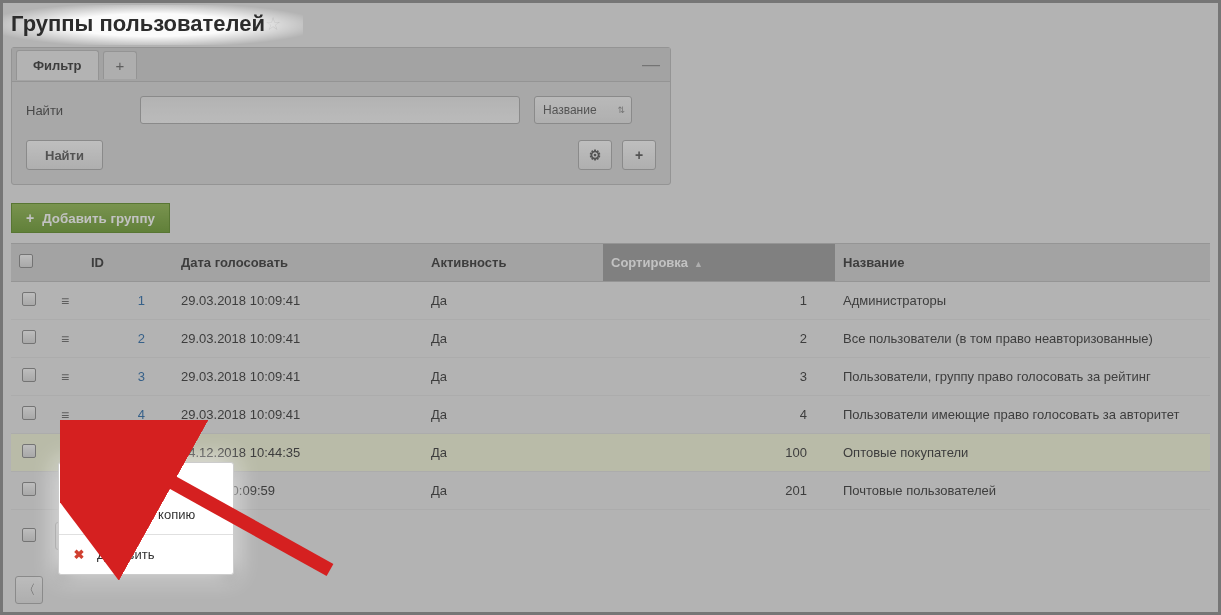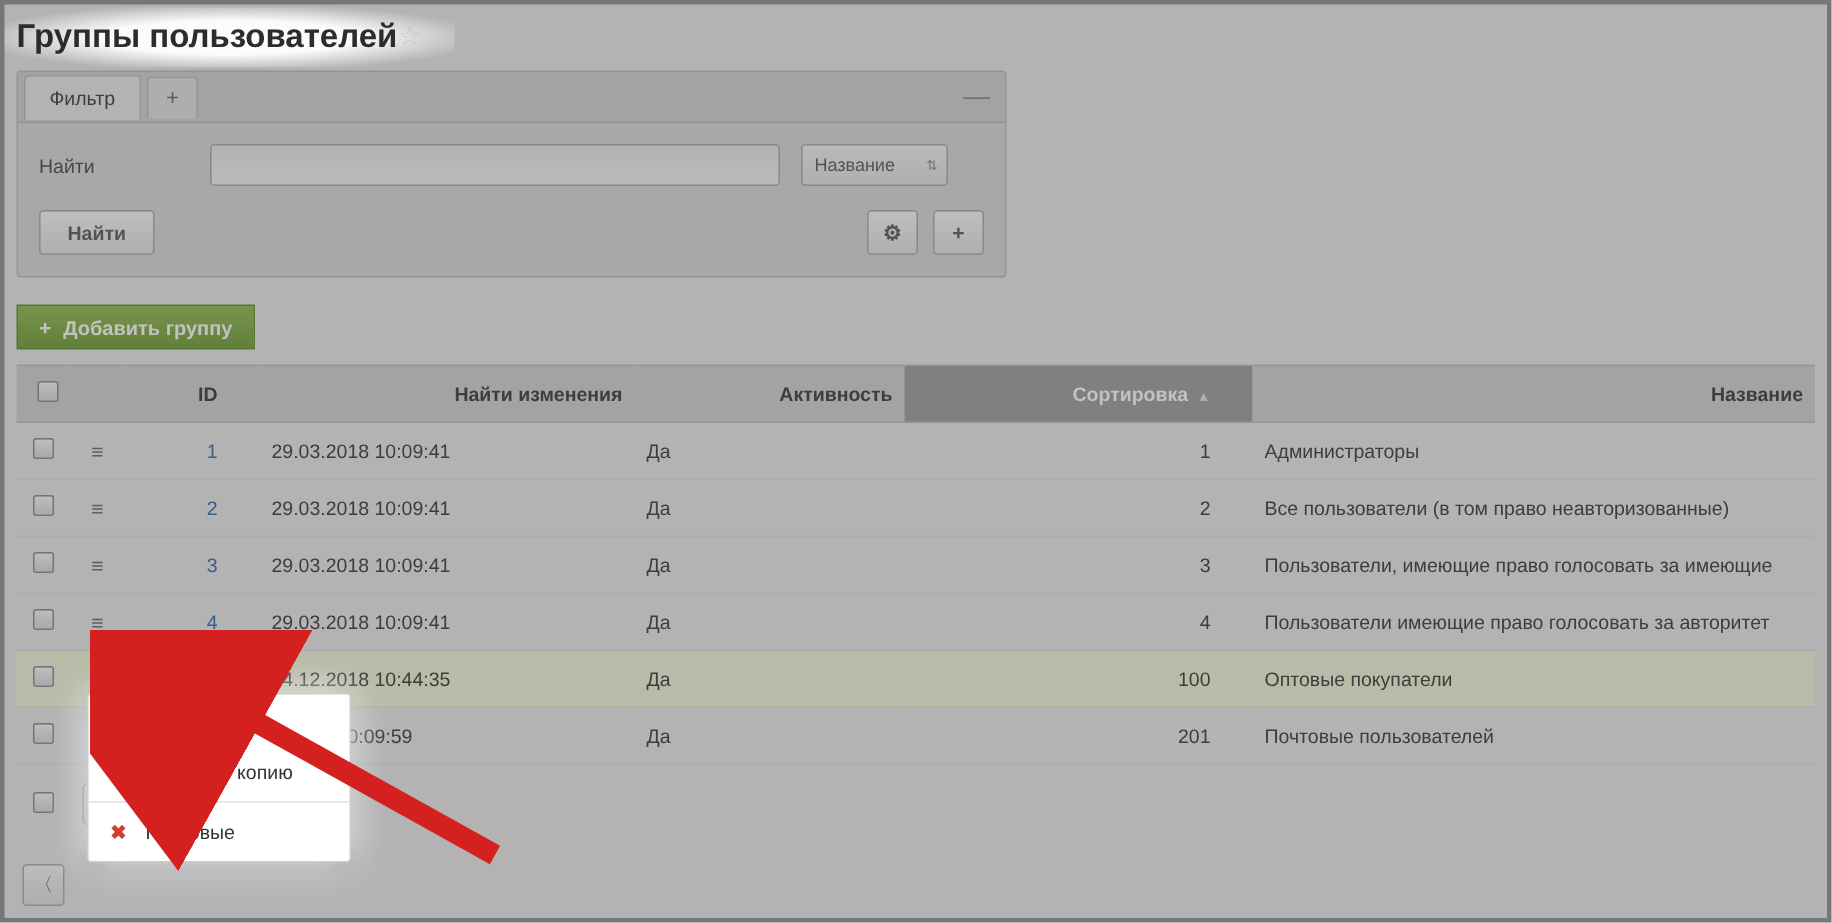--- a/index.html
+++ b/index.html
@@ -63,21 +63,21 @@
   background: #cfcfcf;
   border-bottom: 1px solid #b8b8b8;
   height: 34px;
   padding-left: 4px;
 }
 .filter-tab {
   background: #e8e8e8;
   border: 1px solid #b8b8b8;
   border-bottom: none;
   padding: 7px 16px;
-  font-weight: normal;
+  font-weight: bold;
   font-size: 13px;
   border-radius: 3px 3px 0 0;
   margin-right: 4px;
 }
 .filter-tab-add {
   background: #e0e0e0;
   border: 1px solid #b8b8b8;
   border-bottom: none;
   padding: 5px 12px;
   border-radius: 3px 3px 0 0;
@@ -141,21 +141,21 @@
   height: 30px;
   padding: 0 14px;
 }
 .btn-green .plus { margin-right: 8px; font-size: 14px; }
 .add-group-wrap { margin: 18px 0 10px 0; }
 .table { width: 100%; border-collapse: collapse; }
 .table thead th {
   background: #d0d0d0;
   border-top: 1px solid #bbb;
   border-bottom: 1px solid #bbb;
-  text-align: right;
+  text-align: left;
   padding: 10px 8px;
   font-size: 13px;
   color: #333;
 }
 .table thead th.col-sort {
   background: #9a9a9a;
   color: #fff;
 }
 .sort-arrow { font-size: 9px; margin-left: 6px; color: #e0e0e0; }
 .table tbody tr { border-bottom: 1px solid #ddd; }
@@ -292,21 +292,21 @@
   <div class="add-group-wrap">
     <button class="btn-green"><span class="plus">+</span><span>Добавить группу</span></button>
   </div>
 
   <table class="table">
     <thead>
       <tr>
         <th class="col-check"><span class="checkbox"></span></th>
         <th class="col-menu"></th>
         <th class="col-id">ID</th>
-        <th class="col-date">Найти изменения</th>
+        <th class="col-date">Дата голосовать</th>
         <th class="col-active">Активность</th>
         <th class="col-sort col-sortv"><span>Сортировка</span><span class="sort-arrow">▲</span></th>
         <th class="col-name">Название</th>
       </tr>
     </thead>
     <tbody id="table-body">
         <tr>
           <td class="col-check"><span class="checkbox"></span></td>
           <td class="col-menu"><span class="burger">≡</span></td>
           <td class="col-id"><span class="id-link">1</span></td>
@@ -324,21 +324,21 @@
           <td class="col-sortv">2</td>
           <td class="col-name">Все пользователи (в том право неавторизованные)</td>
         </tr>
         <tr>
           <td class="col-check"><span class="checkbox"></span></td>
           <td class="col-menu"><span class="burger">≡</span></td>
           <td class="col-id"><span class="id-link">3</span></td>
           <td class="col-date">29.03.2018 10:09:41</td>
           <td class="col-active">Да</td>
           <td class="col-sortv">3</td>
-          <td class="col-name">Пользователи, имеющие право голосовать за имеющие</td>
+          <td class="col-name">Пользователи, группу право голосовать за рейтинг</td>
         </tr>
         <tr>
           <td class="col-check"><span class="checkbox"></span></td>
           <td class="col-menu"><span class="burger">≡</span></td>
           <td class="col-id"><span class="id-link">4</span></td>
           <td class="col-date">29.03.2018 10:09:41</td>
           <td class="col-active">Да</td>
           <td class="col-sortv">4</td>
           <td class="col-name">Пользователи имеющие право голосовать за авторитет</td>
         </tr>
@@ -387,21 +387,21 @@
       <span class="ctx-icon ctx-edit">✎</span>
       <span>Изменить</span>
     </div>
     <div class="ctx-item">
       <span class="ctx-icon ctx-copy">⧉</span>
       <span>Добавить копию</span>
     </div>
     <div class="ctx-sep"></div>
     <div class="ctx-item">
       <span class="ctx-icon ctx-del">✖</span>
-      <span>Почтовые</span>
+      <span>Добавить</span>
     </div>
   </div>
 
   <svg class="arrow-svg" viewBox="0 0 300 170">
     <defs>
       <marker id="ah" markerWidth="22" markerHeight="22" refX="6" refY="8" orient="auto">
         <polygon points="0,0 18,8 0,16" fill="#d52020"></polygon>
       </marker>
     </defs>
     <line x1="270" y1="150" x2="40" y2="22" stroke="#d52020" stroke-width="14" marker-end="url(#ah)"></line>

